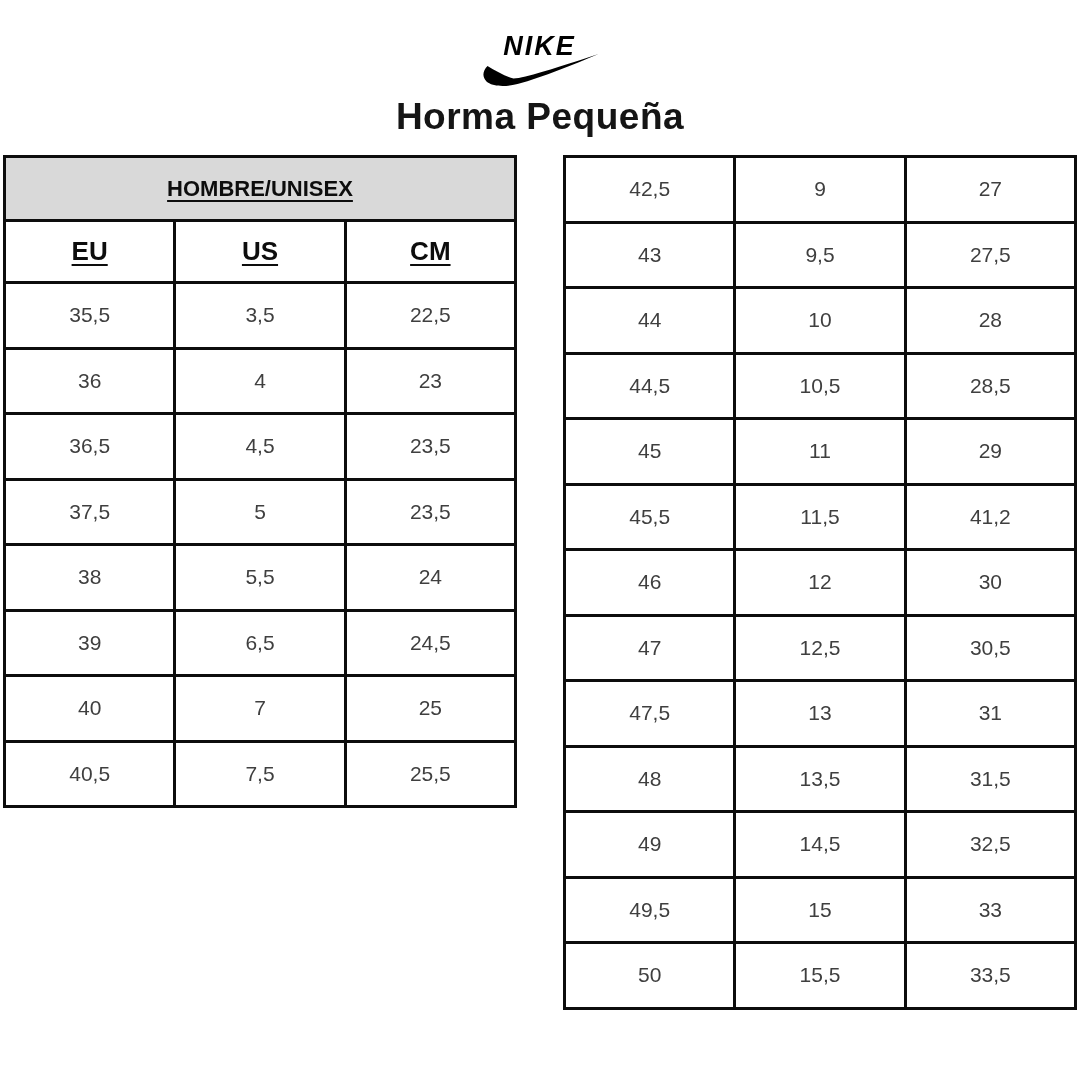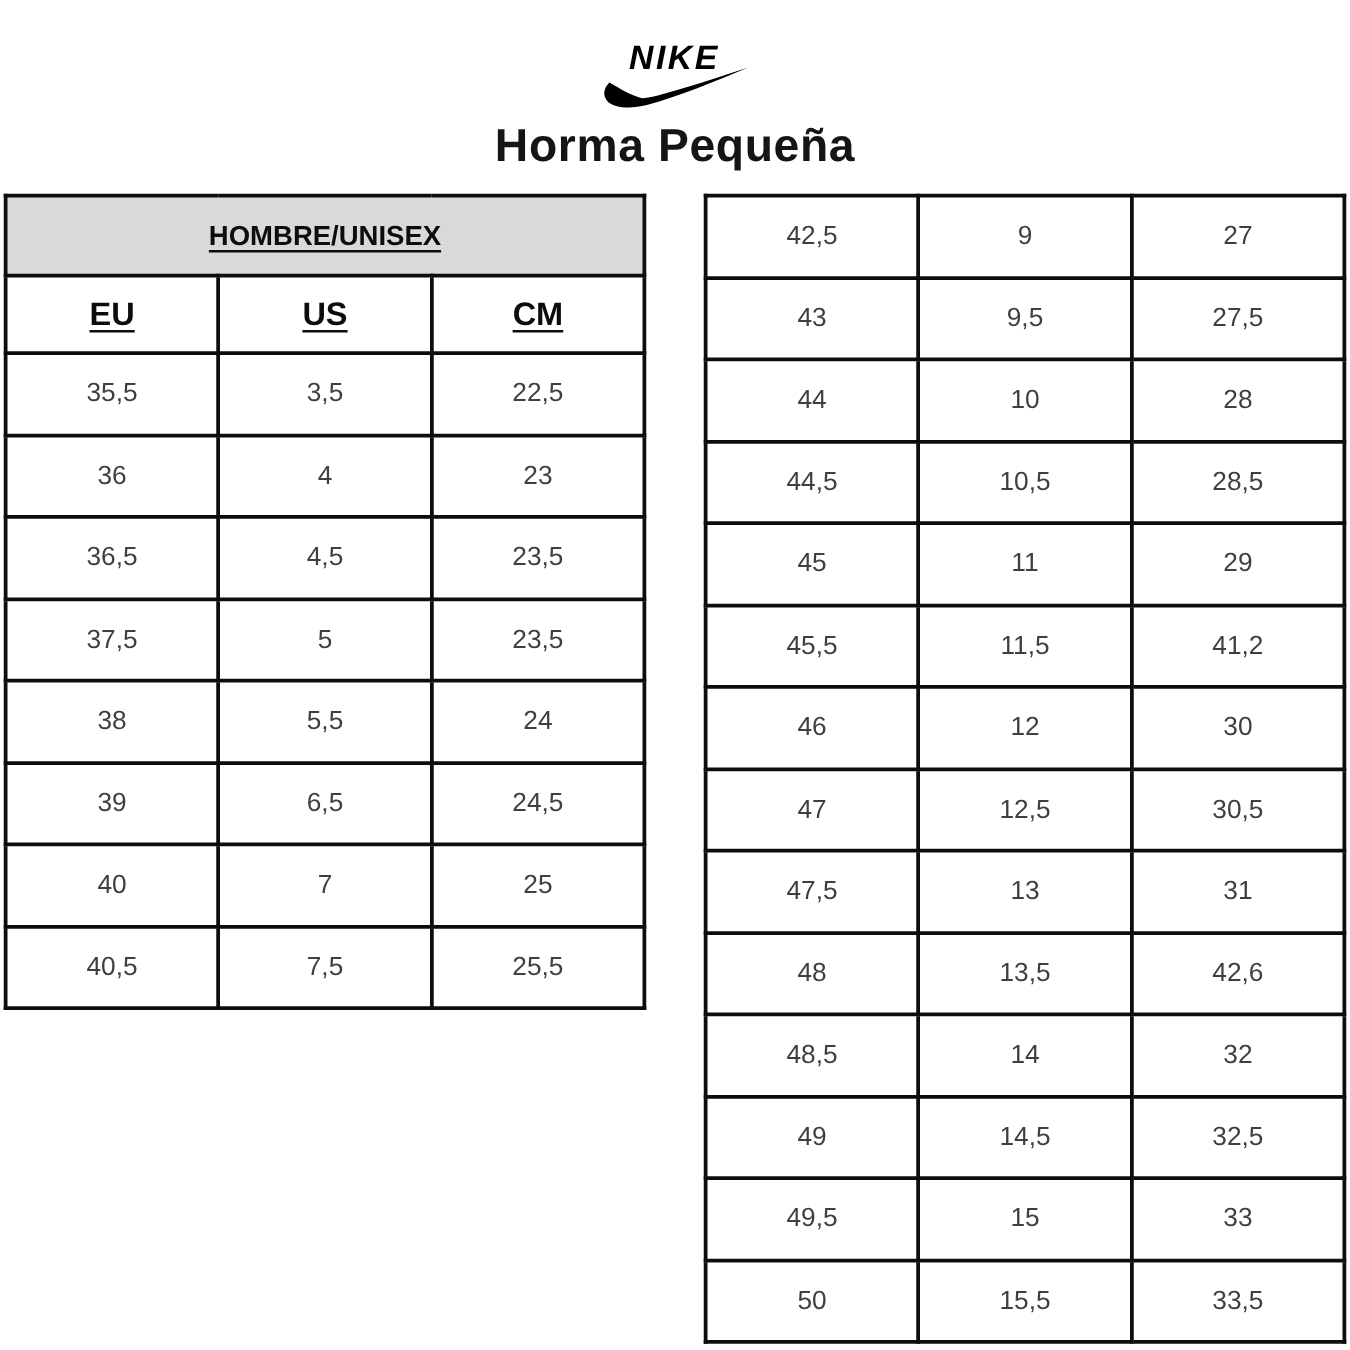--- a/index.html
+++ b/index.html
@@ -199,26 +199,21 @@
         <td class="data-cell">30,5</td>
       </tr>
       <tr>
         <td class="data-cell">47,5</td>
         <td class="data-cell">13</td>
         <td class="data-cell">31</td>
       </tr>
       <tr>
         <td class="data-cell">48</td>
         <td class="data-cell">13,5</td>
-        <td class="data-cell">42,6</td>
-      </tr>
-      <tr>
-        <td class="data-cell">48,5</td>
-        <td class="data-cell">14</td>
-        <td class="data-cell">32</td>
+        <td class="data-cell">31,5</td>
       </tr>
       <tr>
         <td class="data-cell">49</td>
         <td class="data-cell">14,5</td>
         <td class="data-cell">32,5</td>
       </tr>
       <tr>
         <td class="data-cell">49,5</td>
         <td class="data-cell">15</td>
         <td class="data-cell">33</td>

